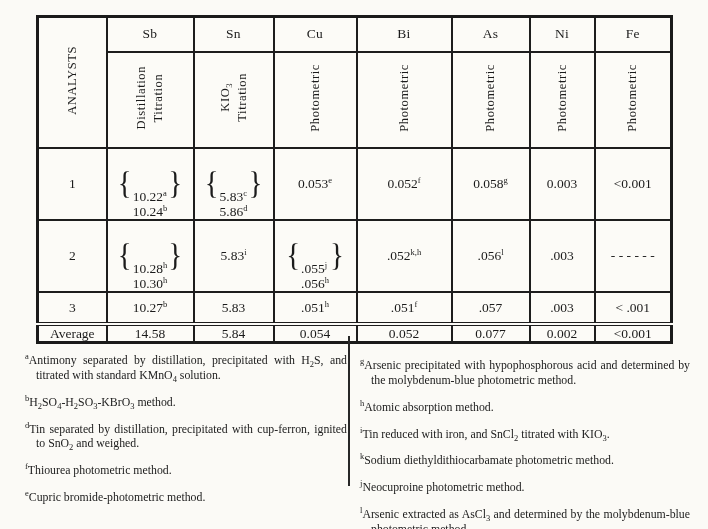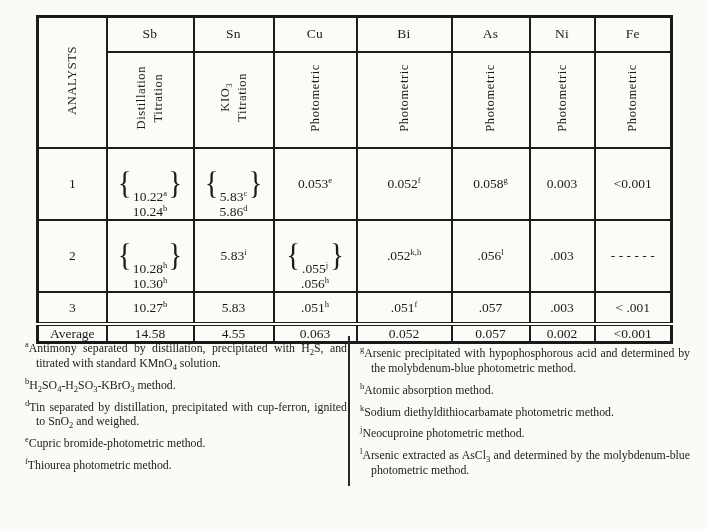--- a/index.html
+++ b/index.html
@@ -49,27 +49,27 @@
   }
   .symcell{font-size:13.5px;letter-spacing:0.3px;}
   sup{font-size:8.5px;vertical-align:super;line-height:0;}
   sub{font-size:8.5px;vertical-align:sub;line-height:0;}
   .bgrp{display:inline-flex;align-items:center;}
   .brace{
     font-size:29px;font-weight:400;line-height:1;
     display:inline-block;transform:scaleY(1.08);
     margin:0 1px;
   }
-  .stack{display:inline-block;text-align:center;line-height:1.12;margin-top:40px;}
+  .stack{display:inline-block;text-align:left;line-height:1.12;margin-top:40px;}
   
   .fncol{position:absolute;font-size:11.8px;line-height:1.26;}
   .fncol.leftcol{left:25px;top:341px;width:322px;}
   .fncol.rightcol{left:360px;top:346px;width:330px;}
   .fn{
-    margin:0 0 7px 0;
+    margin:12px 0 7px 0;
     text-align:justify;
     padding-left:11px;
     text-indent:-11px;
   }
   .fn .fmark{font-size:8.5px;}
   .fndivider{
     position:absolute;left:348px;top:336px;
     width:2px;height:150px;background:#272727;
   }
 </style>
@@ -155,39 +155,40 @@
           <td>5.83</td>
           <td>.051<sup>h</sup></td>
           <td>.051<sup>f</sup></td>
           <td>.057</td>
           <td>.003</td>
           <td>&lt; .001</td>
         </tr>
         <tr class="dr3 avg">
           <td>Average</td>
           <td>14.58</td>
-          <td>4.55</td>
-          <td>0.063</td>
+          <td>5.84</td>
+          <td>0.054</td>
           <td>0.052</td>
-          <td>0.057</td>
+          <td>0.077</td>
           <td>0.002</td>
           <td>&lt;0.001</td>
         </tr>
       </tbody>
   </table>
 
   <div class="fncol leftcol" id="fn-left">
       <p class="fn"><sup class="fmark">a</sup>Antimony separated by distillation, precipitated with H<sub>2</sub>S, and titrated with standard KMnO<sub>4</sub> solution.</p>
       <p class="fn"><sup class="fmark">b</sup>H<sub>2</sub>SO<sub>4</sub>-H<sub>2</sub>SO<sub>3</sub>-KBrO<sub>3</sub> method.</p>
       <p class="fn"><sup class="fmark">d</sup>Tin separated by distillation, precipitated with cup-ferron, ignited to SnO<sub>2</sub> and weighed.</p>
+      <p class="fn"><sup class="fmark">f</sup>Thiourea photometric method.</p>
       <p class="fn"><sup class="fmark">e</sup>Cupric bromide-photometric method.</p>
-      <p class="fn"><sup class="fmark">f</sup>Thiourea photometric method.</p>
     </div>
   <div class="fndivider"></div>
   <div class="fncol rightcol" id="fn-right">
       <p class="fn"><sup class="fmark">g</sup>Arsenic precipitated with hypophosphorous acid and determined by the molybdenum-blue photometric method.</p>
       <p class="fn"><sup class="fmark">h</sup>Atomic absorption method.</p>
+      <p class="fn"><sup class="fmark">i</sup>Tin reduced with iron, and SnCl<sub>2</sub> titrated with KIO<sub>3</sub>.</p>
       <p class="fn"><sup class="fmark">k</sup>Sodium diethyldithiocarbamate photometric method.</p>
       <p class="fn"><sup class="fmark">j</sup>Neocuproine photometric method.</p>
       <p class="fn"><sup class="fmark">l</sup>Arsenic extracted as AsCl<sub>3</sub> and determined by the molybdenum-blue photometric method.</p>
     </div>
 
 </div>
 
 </body></html>

